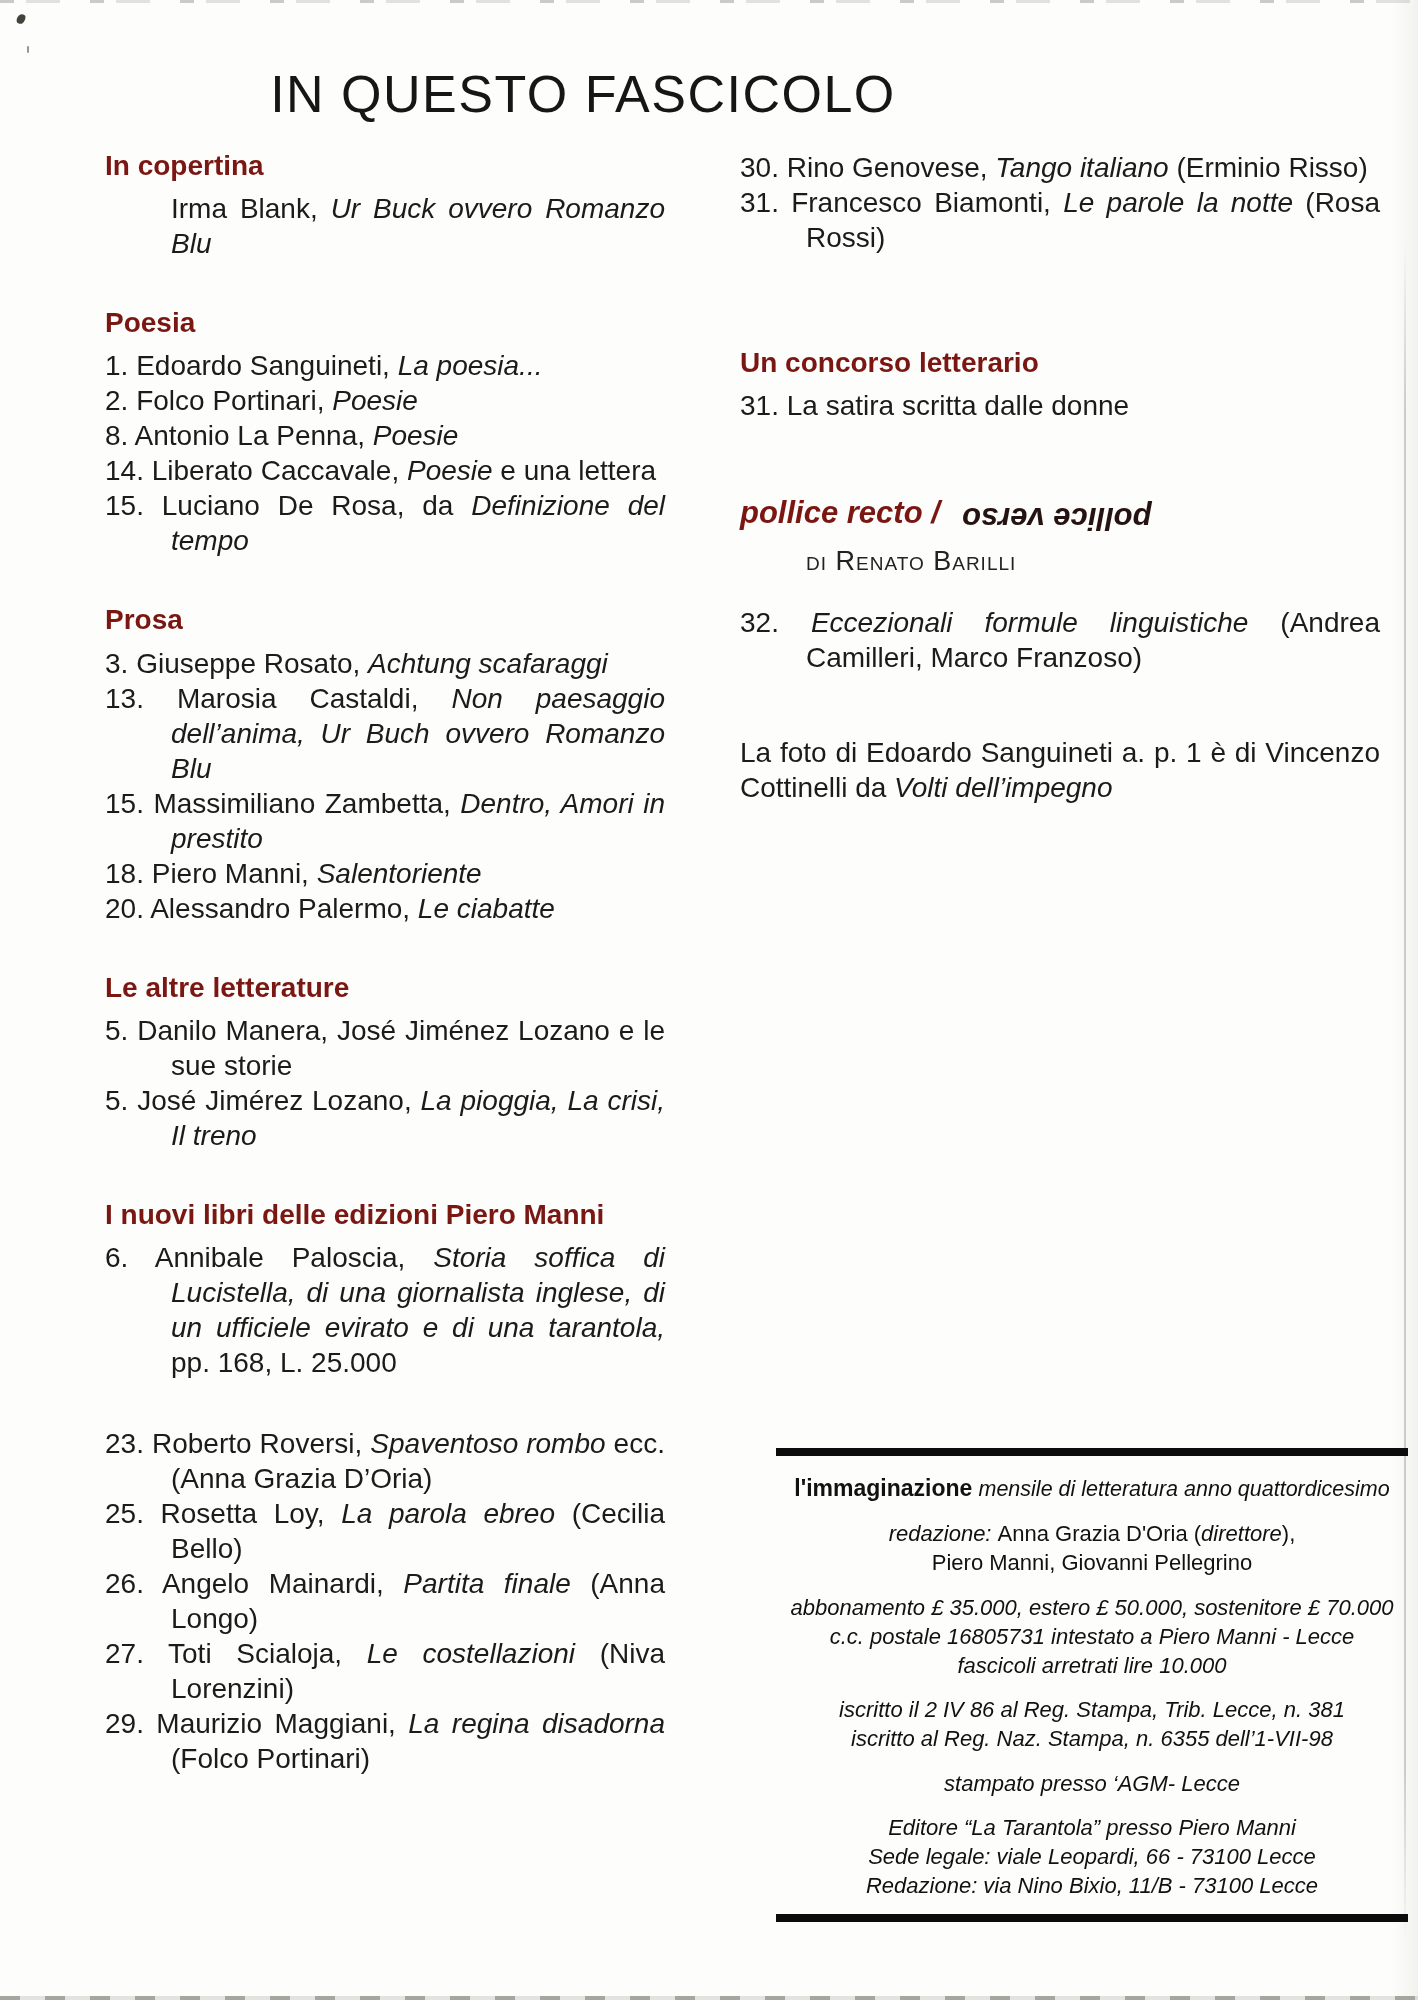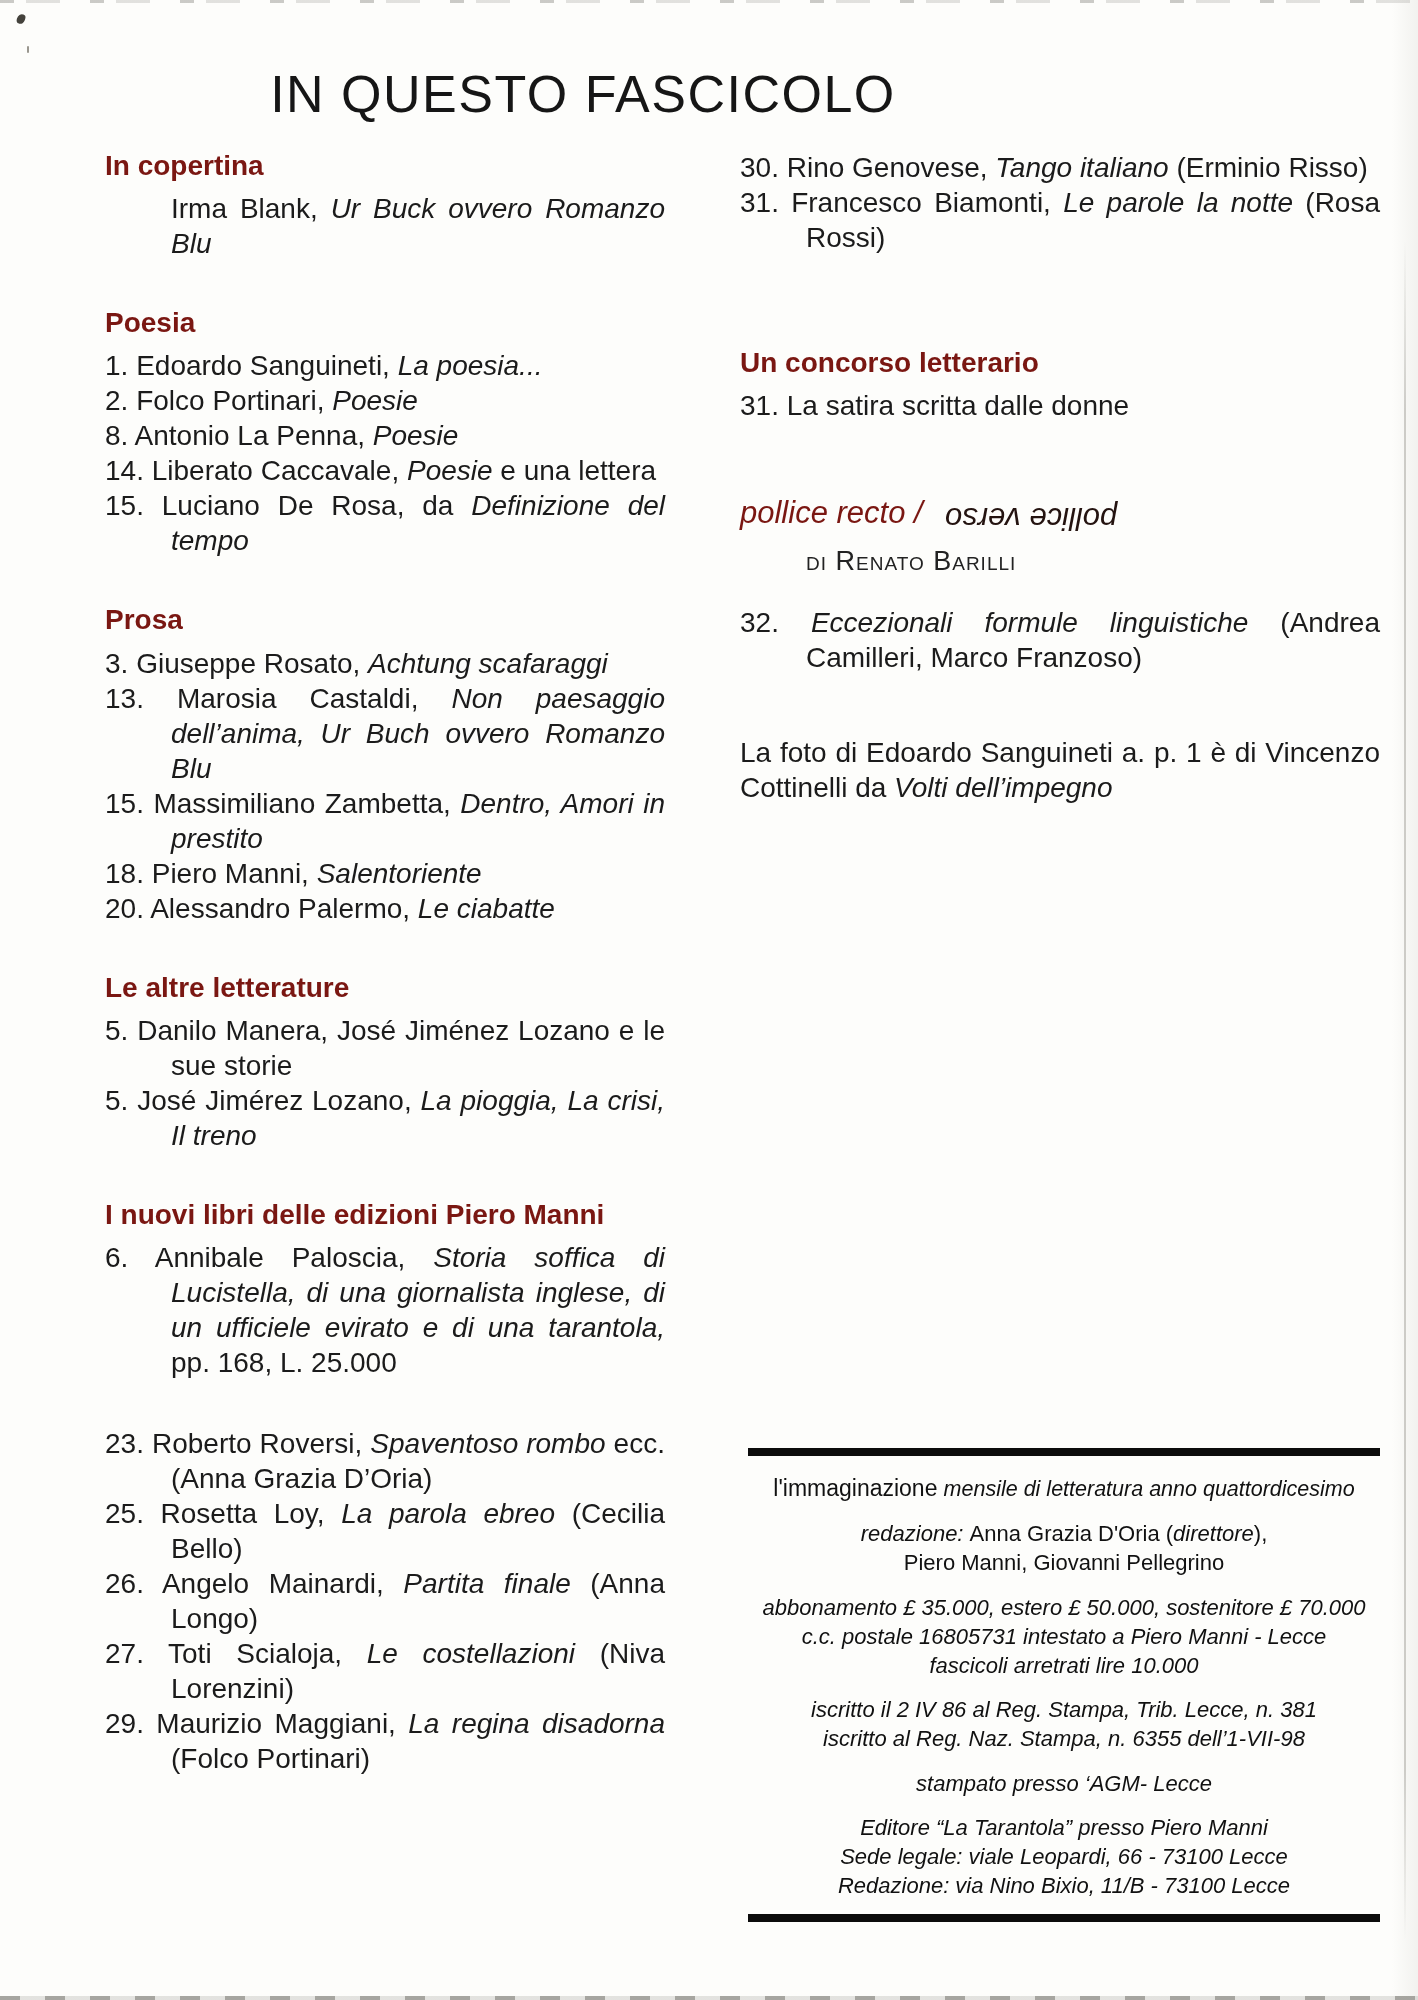--- a/index.html
+++ b/index.html
@@ -30,34 +30,34 @@
     margin:0 0 9px;font-size:28px;font-weight:700;line-height:1.15;
     color:var(--heading-red);white-space:nowrap;
   }
   .item{
     margin:0;font-size:28px;line-height:35px;text-align:justify;
     padding-left:66px;text-indent:-66px;
   }
   .item.indent{text-indent:0;}
   .item.flush{padding-left:0;text-indent:0;}
   .seg.it{font-style:italic;}
-  .seg.bd{font-weight:400;}
+  .seg.bd{font-weight:700;}
   .seg.c-maroon{color:var(--heading-red);}
   .flip{
     display:inline-block;transform:rotate(180deg);line-height:1;
     vertical-align:-6px;margin-left:14px;color:#241310;
   }
   .pollice-h{font-size:31px;font-style:italic;white-space:nowrap;margin-bottom:12px;}
   .byline{
     margin:6px 0 28px;padding-left:66px;font-variant:small-caps;
     font-size:27px;letter-spacing:1px;color:#222;
   }
   .photo-note-wrap{margin-top:60px;}
   .colophon{
-    position:absolute;left:748px;top:1448px;width:632px;height:474px;box-sizing:border-box;
+    position:absolute;left:776px;top:1448px;width:632px;height:474px;box-sizing:border-box;
     border-top:8px solid var(--rule-black);border-bottom:8px solid var(--rule-black);
     padding:18px 6px 14px;display:flex;flex-direction:column;justify-content:space-between;
     text-align:center;
   }
   .col-line{margin:0;font-size:22px;line-height:29px;color:#111;}
   .col-line.masthead{white-space:nowrap;}
   .col-line.masthead .bd{font-size:23px;}
   .col-line.masthead .it{font-size:21.5px;}
   
   .speck1{position:absolute;left:17px;top:14px;width:8px;height:10px;background:#44423c;

